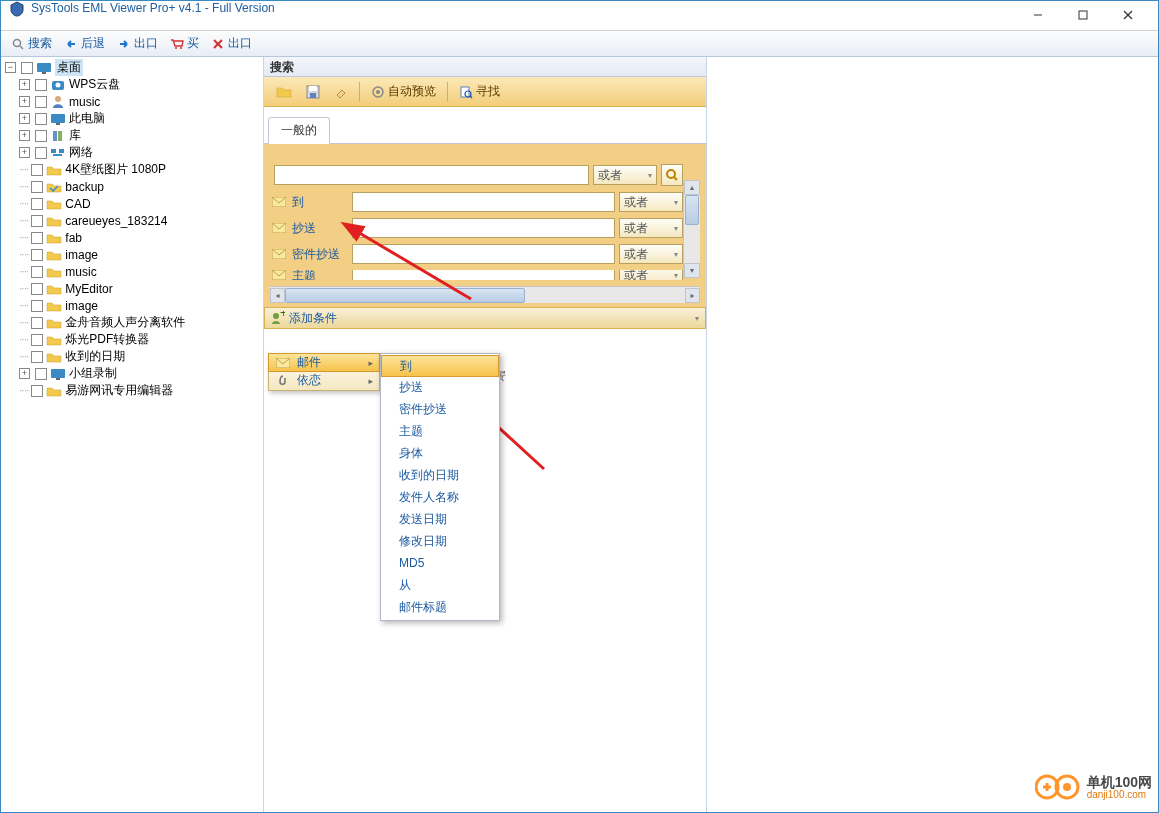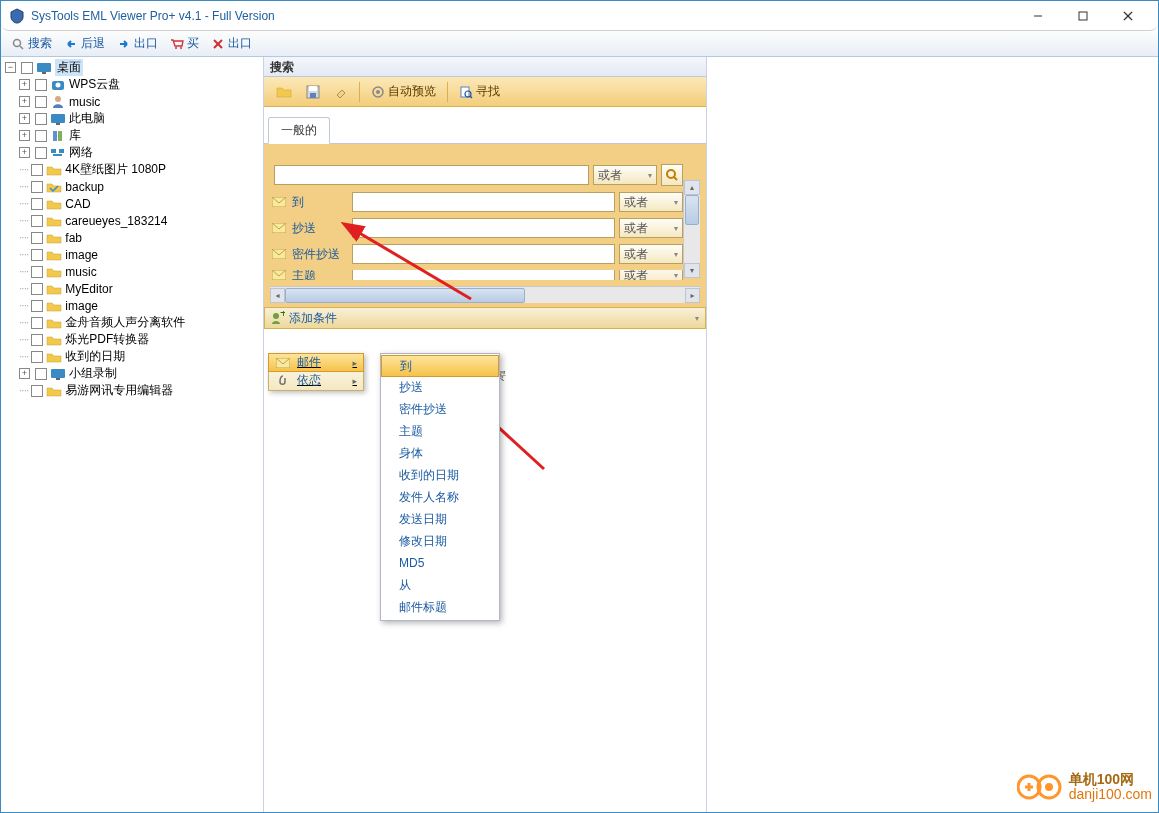--- a/index.html
+++ b/index.html
@@ -1,20 +1,20 @@
 <!DOCTYPE html>
 <html><head>
 <meta charset="utf-8">
 <style>
 * { box-sizing: border-box; margin: 0; padding: 0; font-family: "Microsoft YaHei", "Segoe UI", sans-serif; font-size: 12px; }
 body { background: #f0f0f0; overflow: hidden; }
 
 .window { width: 1159px; height: 813px; background: #fff; border: 1px solid #3a8ac4; display: flex; flex-direction: column; position: relative; }
 
-.titlebar { height: 30px; background: #fff; display: flex; align-items: center; padding: 0 8px; border-bottom: 1px solid #d0d0d0; border-radius: 8px; }
+.titlebar { height: 30px; background: #fff; display: flex; align-items: flex-start; padding: 0 8px; border-bottom: 1px solid #d0d0d0; }
 .titlebar .app-icon { width: 16px; height: 16px; margin-right: 6px; }
 .titlebar .title-text { flex: 1; color: #2060a0; font-size: 12px; }
 .titlebar .winbtns { display: flex; gap: 0; }
 .titlebar .winbtn { width: 45px; height: 28px; display: flex; align-items: center; justify-content: center; color: #333; cursor: pointer; }
 
 .menubar { height: 24px; background: linear-gradient(#e8f0fa, #d6e4f5); display: flex; align-items: center; padding: 0 6px; border-bottom: 1px solid #a8c0e0; }
 .menubar .menu-item { color: #1a5aa0; padding: 2px 10px; cursor: pointer; }
 .menubar .spacer { flex: 1; }
 .menubar .lang-label { color: #1a5aa0; margin-right: 4px; }
 .menubar .lang-select { width: 110px; height: 18px; background: #1a5aa0; color: #fff; border: 1px solid #0a3a70; font-size: 11px; padding: 0 4px; }
@@ -68,36 +68,36 @@
 .criteria-fields { flex: 1; overflow: hidden; margin-top: 12px; }
 
 .hscroll-row { height: 17px; background: #e8e8e8; display: flex; align-items: center; border-top: 1px solid #c8c8c8; }
 .hscroll-row .harrow { width: 15px; height: 15px; background: #e0e4ec; border: 1px solid #c0c4cc; display: flex; align-items: center; justify-content: center; font-size: 8px; color: #666; }
 .hscroll-row .htrack { flex: 1; height: 15px; position: relative; }
 .hscroll-row .hthumb { position: absolute; left: 0; width: 60%; top: 0; bottom: 0; background: linear-gradient(#d8e4f0,#b8cce4); border: 1px solid #98b0d0; border-radius: 2px; }
 
 .add-cond-bar { height: 22px; background: linear-gradient(#f8f0d8,#eed89a); border: 1px solid #d8b050; display: flex; align-items: center; padding: 0 6px; gap: 4px; cursor: pointer; color: #1a5aa0; }
 .add-cond-bar::after { content: "▾"; margin-left: auto; font-size: 8px; color: #888; }
 
-.submenu1 { position: absolute; left: 267px; top: 352px; width: 96px; background: linear-gradient(#fefdf6,#f5e8c0); border: 1px solid #c8b070; box-shadow: 2px 2px 5px rgba(0,0,0,.25); z-index: 10; text-decoration: underline; }
+.submenu1 { position: absolute; left: 267px; top: 352px; width: 112px; background: linear-gradient(#fefdf6,#f5e8c0); border: 1px solid #c8b070; box-shadow: 2px 2px 5px rgba(0,0,0,.25); z-index: 10; }
 .submenu1 .sm-row { height: 19px; display: flex; align-items: center; padding: 0 6px; gap: 6px; color: #1a5aa0; cursor: pointer; }
 .submenu1 .sm-row.highlight { background: linear-gradient(#fde49a,#f6c34a); border: 1px solid #d89830; margin: -1px; }
 .submenu1 .sm-row .sm-icon { width: 16px; display: flex; justify-content: center; }
 .submenu1 .sm-row::after { content: "▸"; margin-left: auto; font-size: 9px; color: #666; }
 
 .submenu2 { position: absolute; left: 379px; top: 352px; width: 120px; background: #fff; border: 1px solid #b0b8c8; box-shadow: 2px 2px 6px rgba(0,0,0,.3); z-index: 11; padding: 2px 0; }
 .submenu2 .sm2-row { height: 22px; display: flex; align-items: center; padding: 0 10px 0 18px; color: #1a5aa0; cursor: pointer; }
 .submenu2 .sm2-row.highlight { background: linear-gradient(#fde49a,#f6c34a); border: 1px solid #d89830; margin: -1px 0; }
 
 .placeholder-text { font-size: 11px; color: #666; }
 .annotation-arrow { position: absolute; z-index: 5; pointer-events: none; }
 
 .watermark { position: absolute; right: 6px; bottom: 10px; display: flex; align-items: center; gap: 6px; opacity: .95; }
-.watermark .wm-text { font-size: 14px; color: #a16207; font-weight: bold; line-height: 1; }
-.watermark .wm-sub { font-size: 14px; color: #e07000; }
+.watermark .wm-text { font-size: 14px; color: #404040; font-weight: bold; line-height: 1; }
+.watermark .wm-sub { font-size: 10px; color: #e07000; }
 </style>
 </head>
 <body>
 
 <div class="window">
 
   <div class="titlebar">
     <span class="app-icon">
       <svg width="16" height="16" viewBox="0 0 16 16">
           <path d="M8 1 L14 4 L14 9 C14 12 11 15 8 15 C5 15 2 12 2 9 L2 4 Z" fill="#3a6ab0" stroke="#24406a"></path>

